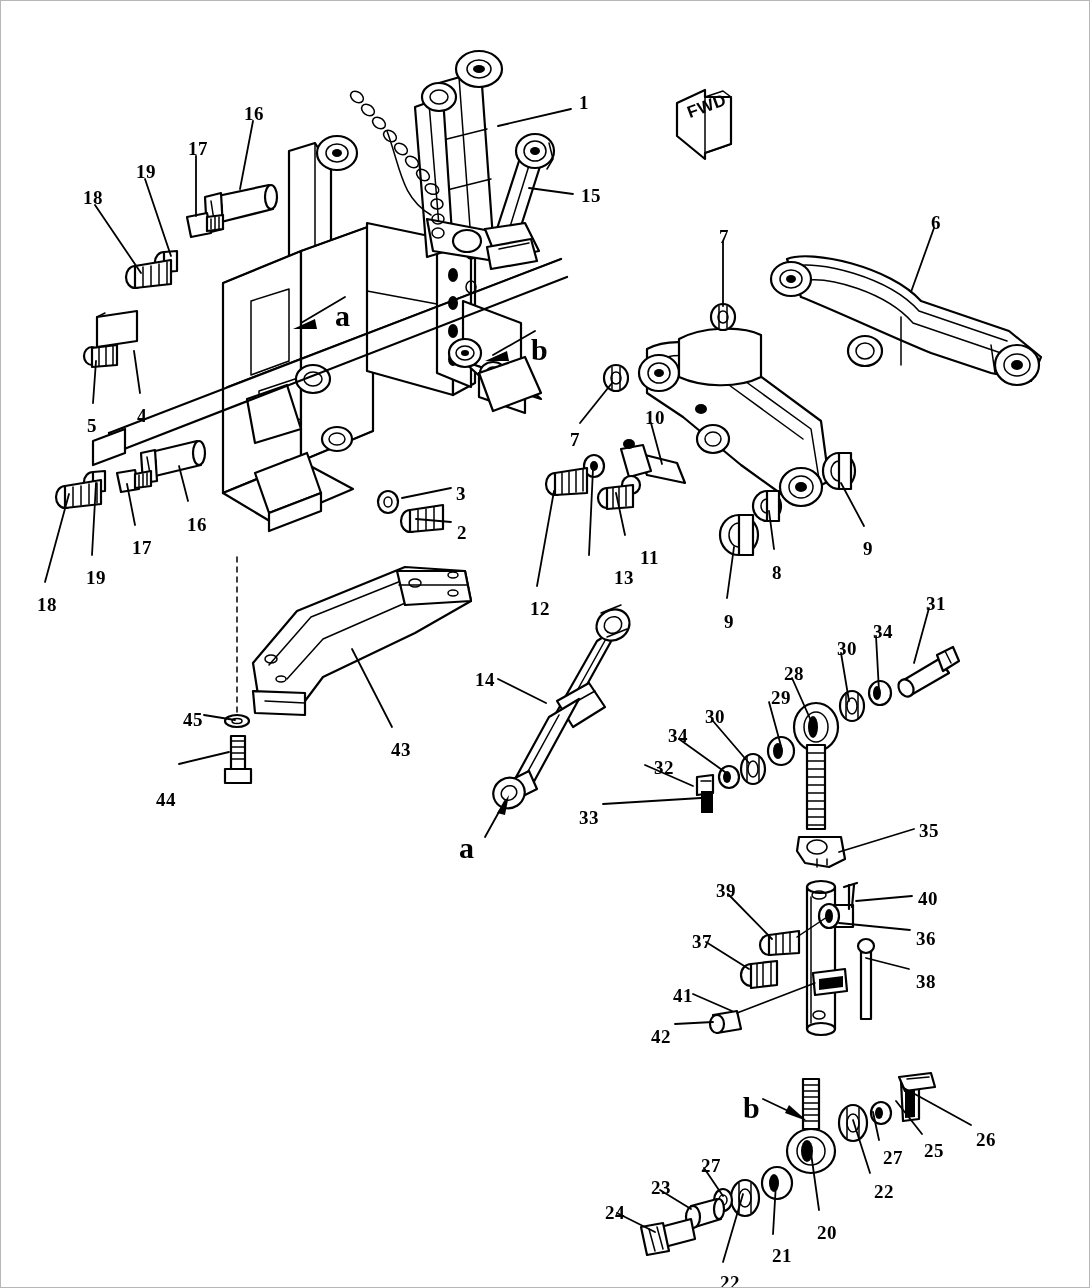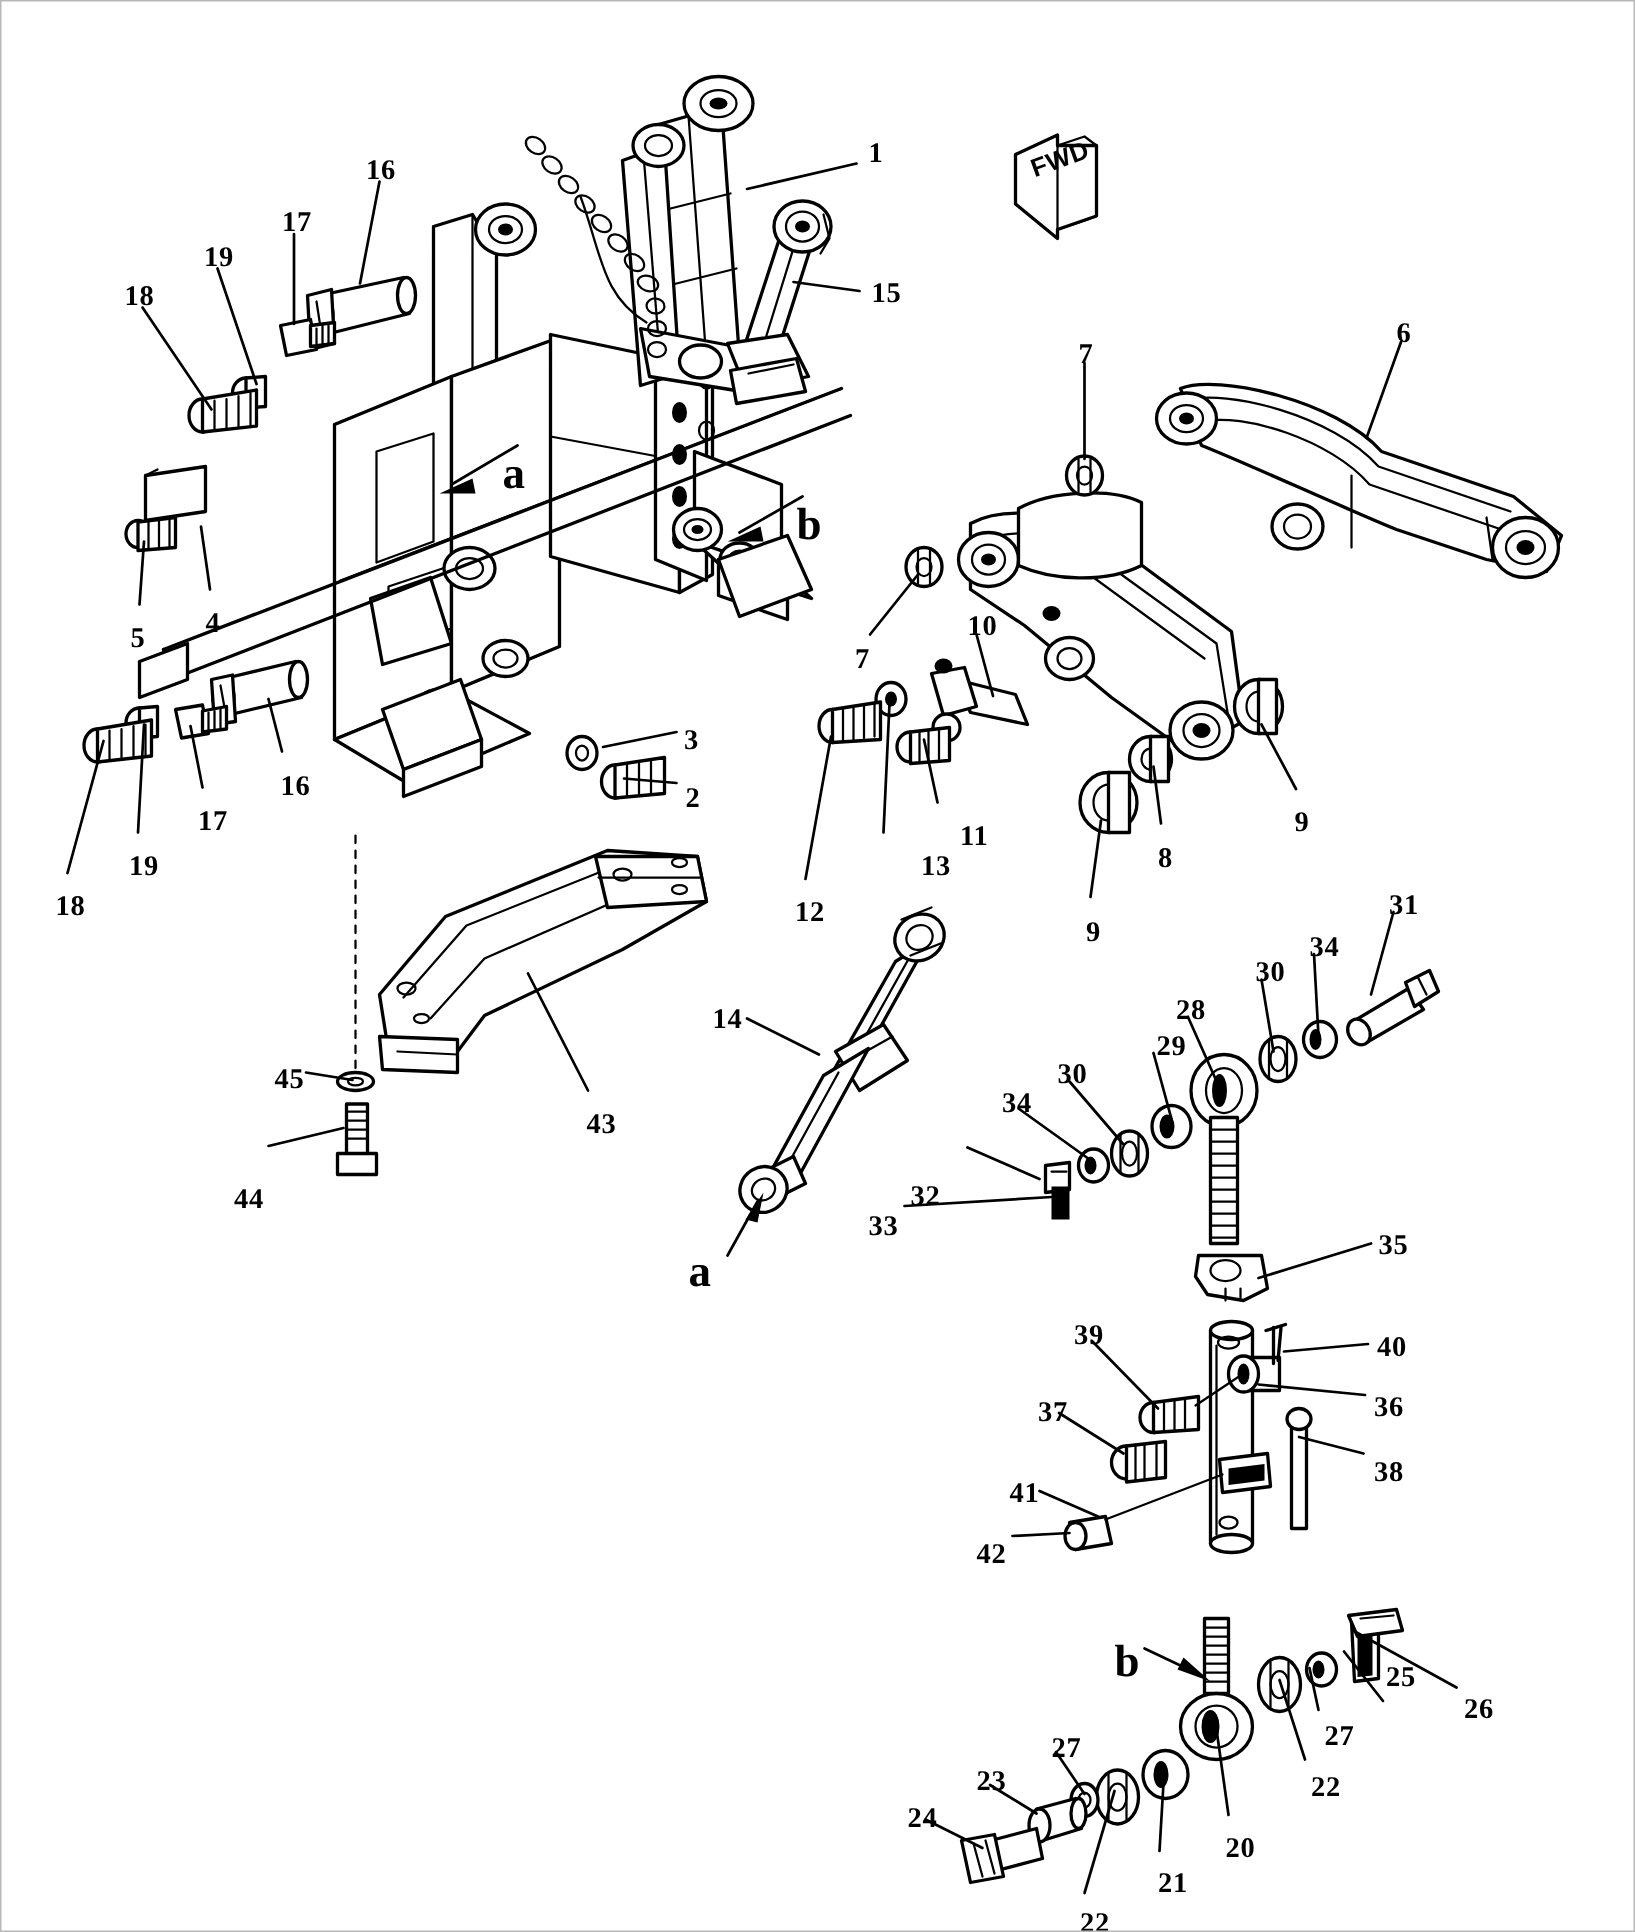--- a/index.html
+++ b/index.html
@@ -567,32 +567,32 @@
       <div class="lbl" style="left: 390px; top: 739px;">43</div>
       <div class="lbl" style="left: 182px; top: 709px;">45</div>
       <div class="lbl" style="left: 155px; top: 769px; margin-top: 20px;">44</div>
       <div class="lbl" style="left: 925px; top: 593px;">31</div>
       <div class="lbl" style="left: 872px; top: 621px;">34</div>
       <div class="lbl" style="left: 836px; top: 638px;">30</div>
       <div class="lbl" style="left: 783px; top: 663px;">28</div>
       <div class="lbl" style="left: 770px; top: 687px;">29</div>
       <div class="lbl" style="left: 704px; top: 706px;">30</div>
       <div class="lbl" style="left: 667px; top: 725px;">34</div>
-      <div class="lbl" style="left: 606px; top: 757px; margin-top: 30px;">32</div>
+      <div class="lbl" style="left: 653px; top: 757px;">32</div>
       <div class="lbl" style="left: 578px; top: 807px;">33</div>
       <div class="lbl" style="left: 918px; top: 820px;">35</div>
       <div class="lbl" style="left: 715px; top: 880px;">39</div>
       <div class="lbl" style="left: 917px; top: 888px;">40</div>
       <div class="lbl" style="left: 915px; top: 928px;">36</div>
       <div class="lbl" style="left: 915px; top: 971px;">38</div>
       <div class="lbl" style="left: 691px; top: 931px;">37</div>
       <div class="lbl" style="left: 672px; top: 985px;">41</div>
       <div class="lbl" style="left: 650px; top: 1026px;">42</div>
       <div class="lbl" style="left: 975px; top: 1129px;">26</div>
-      <div class="lbl" style="left: 923px; top: 1108px;">25</div>
+      <div class="lbl" style="left: 923px; top: 1140px;">25</div>
       <div class="lbl" style="left: 882px; top: 1147px;">27</div>
       <div class="lbl" style="left: 873px; top: 1181px;">22</div>
       <div class="lbl" style="left: 816px; top: 1222px; text-align: center;">20</div>
       <div class="lbl" style="left: 771px; top: 1245px;">21</div>
       <div class="lbl" style="left: 719px; top: 1272px;">22</div>
       <div class="lbl" style="left: 700px; top: 1155px;">27</div>
       <div class="lbl" style="left: 650px; top: 1177px;">23</div>
       <div class="lbl" style="left: 604px; top: 1202px;">24</div>
     </div>
   <div id="marker-layer">

